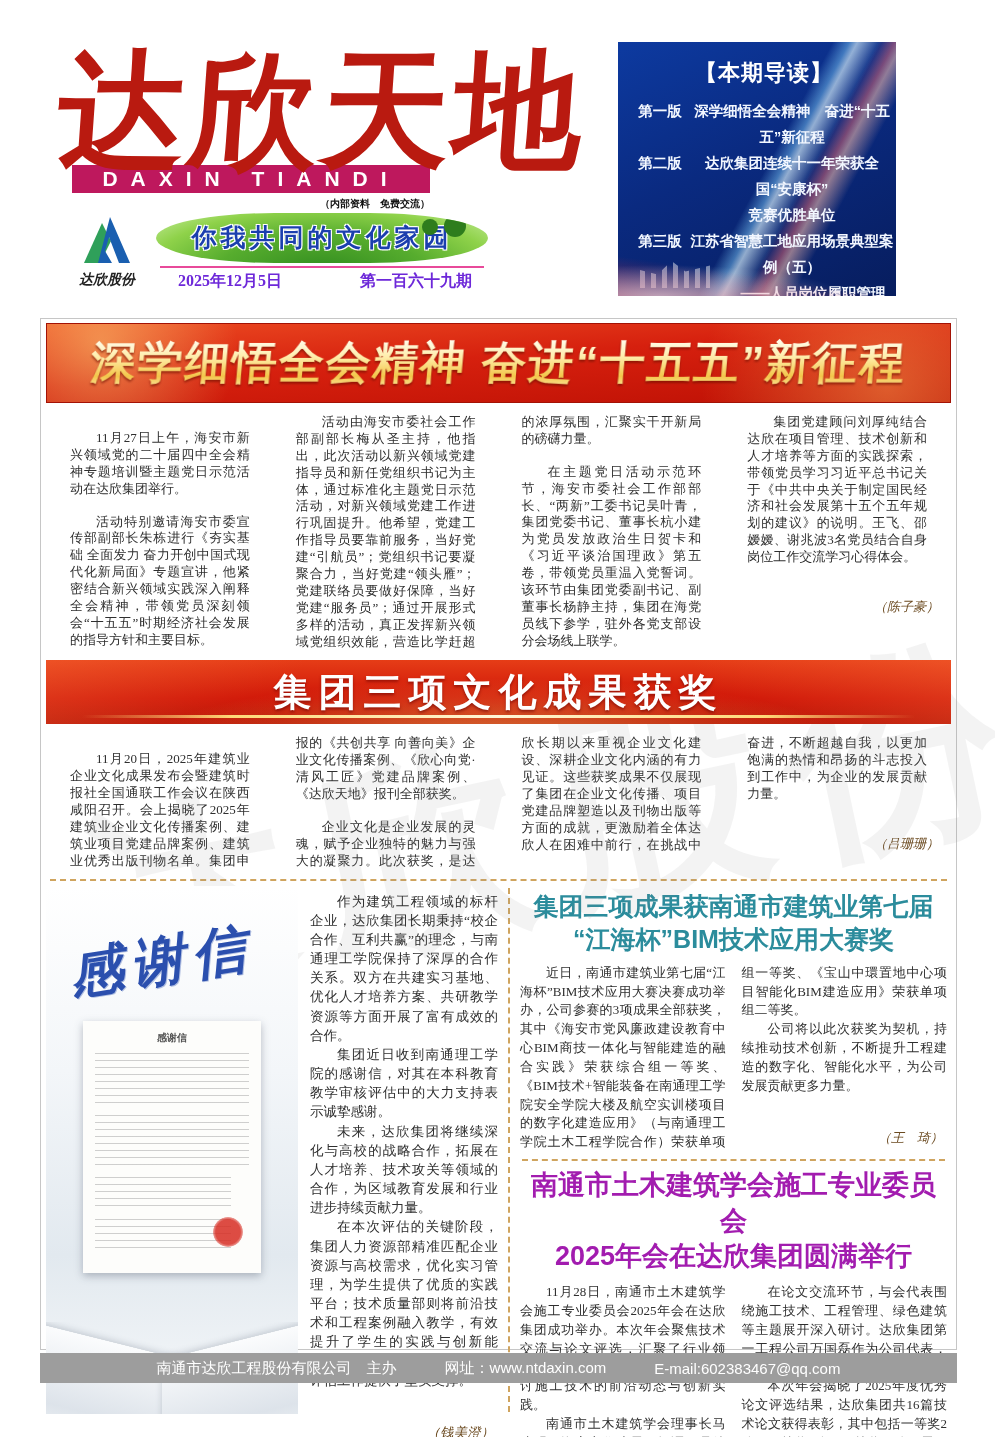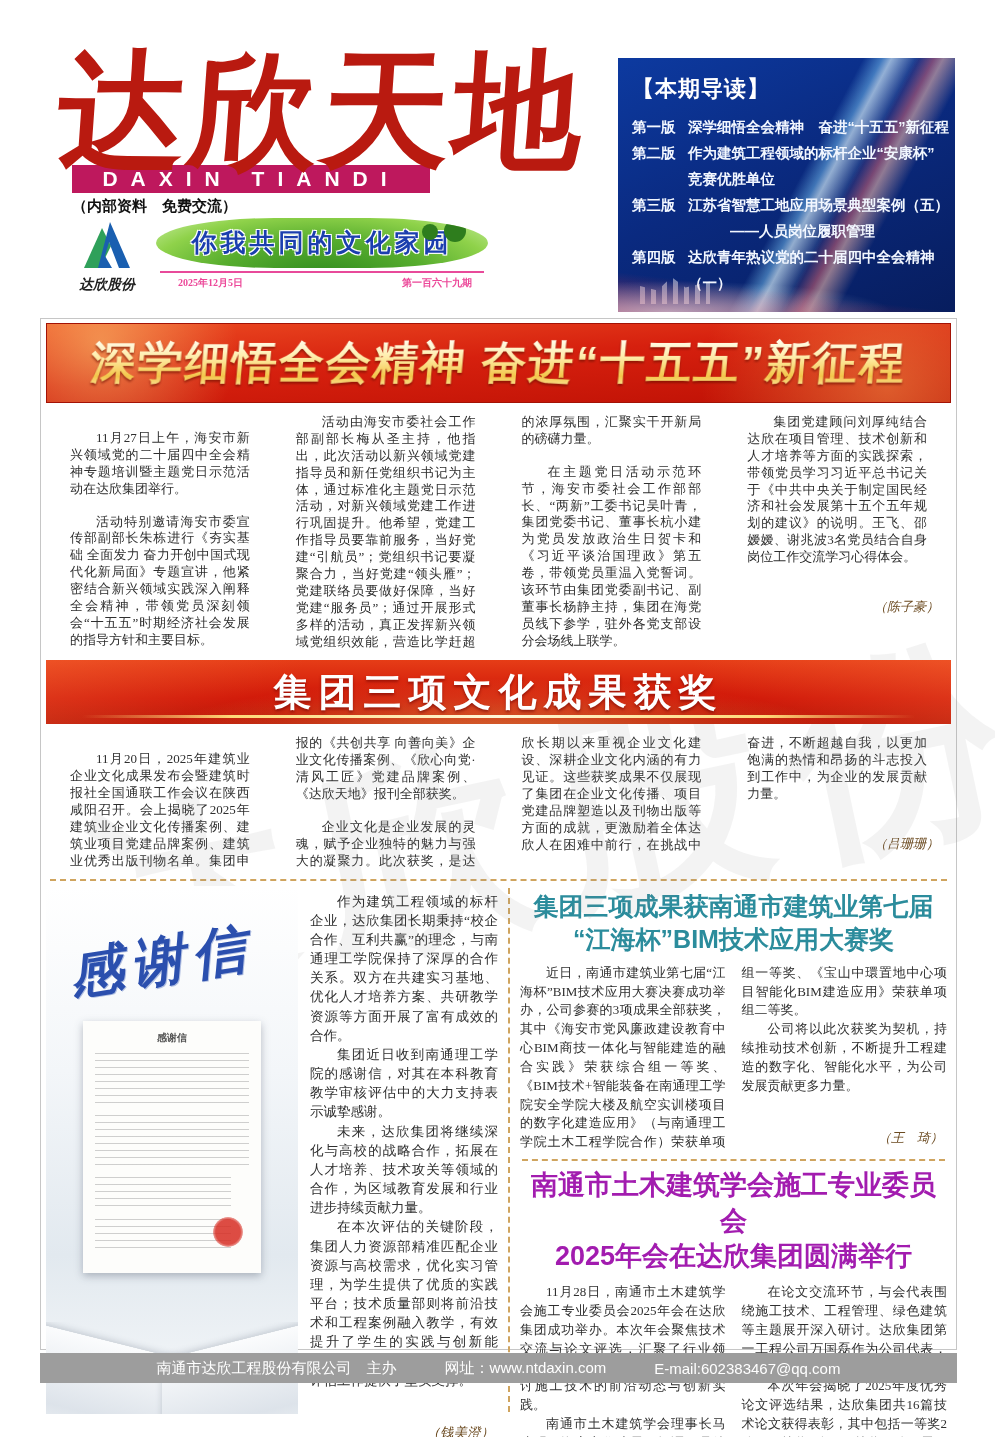--- a/index.html
+++ b/index.html
@@ -9,47 +9,47 @@
   
   .masthead{position:absolute;top:40px;left:40px;right:40px;height:276px;display:flex;}
   .mast-left{width:575px;position:relative;}
   .paper-title{font-family:"DejaVu Serif",serif;font-weight:bold;color:#b91a10;
                font-size:128px;line-height:1.1;letter-spacing:4px;margin-left:18px;
                transform:skewX(-4deg);white-space:nowrap;}
   .title-en-bar{width:358px;height:28px;background:#be185d;margin:-16px 0 0 32px;
                 display:flex;align-items:center;justify-content:center;}
   .title-en-bar span{color:#fff;font-family:"Liberation Sans",sans-serif;font-weight:bold;
                      font-size:21px;letter-spacing:13px;}
-  .mast-subtitle{width:358px;margin:4px 0 0 32px;text-align:left;font-weight:bold;
-                 font-size:15px;color:#111;}
+  .mast-subtitle{width:358px;margin:4px 0 0 32px;text-align:right;font-weight:bold;
+                 font-size:10px;color:#111;}
   .mast-bottom{display:flex;margin:2px 0 0 28px;}
   .logo{width:78px;text-align:center;}
   .logo svg{display:block;margin:0 auto;}
   .logo-text{font-size:14px;font-style:italic;font-weight:bold;color:#222;margin-top:2px;}
   .slogan-col{width:332px;margin-left:10px;}
   .slogan-banner{position:relative;height:50px;border-radius:50% / 70%;
      background:radial-gradient(ellipse at 50% 120%, #2f8a1e 0%, #57ad2e 45%, #8fd24a 75%, #c8eda0 100%);
      display:flex;align-items:center;justify-content:center;overflow:hidden;}
   .slogan-banner .tree{position:absolute;width:16px;height:16px;border-radius:50%;
      background:#2e7d1d;top:2px;}
   .slogan-banner .t1{right:22px;width:22px;height:22px;}
   .slogan-banner .t2{right:50px;top:6px;}
   .slogan-text{font-family:"Liberation Sans",sans-serif;font-weight:bold;font-size:25px;
      letter-spacing:4px;color:#1b3fae;white-space:nowrap;
      text-shadow:-1px -1px 0 #fff,1px -1px 0 #fff,-1px 1px 0 #fff,1px 1px 0 #fff;}
   .pink-line{height:2px;background:#e84a9a;margin:3px 4px 0 4px;}
   .date-row{display:flex;justify-content:space-between;padding:3px 16px 0 22px;
-            font-weight:bold;font-size:10px;color:#ec4899;}
-
-  
-  .guide-box{position:relative;width:337px;height:254px;margin:18px 0 0 3px;overflow:hidden;
+            font-weight:bold;font-size:16px;color:#6d28d9;}
+
+  
+  .guide-box{position:relative;width:278px;height:254px;margin:2px 0 0 3px;overflow:hidden;
      background:
        linear-gradient(118deg, transparent 52%, rgba(130,210,255,.45) 56%, rgba(220,245,255,.65) 58%, transparent 64%),
        linear-gradient(118deg, transparent 63%, rgba(255,110,110,.45) 67%, rgba(255,190,170,.55) 69%, transparent 75%),
-       linear-gradient(155deg,#0d3aa0 0%,#0a2a80 45%,#071d5e 100%);}
+       linear-gradient(155deg,#0d3aa0 0%,#0a2a80 45%,#071d5e 100%); text-align: center;}
   .guide-box::after{content:"";position:absolute;left:0;right:0;bottom:0;height:40px;
      background:
        radial-gradient(ellipse at 15% 100%, rgba(255,255,255,.55), transparent 55%),
        linear-gradient(to top right, rgba(225,50,70,.55), transparent 50%);}
   .guide-bars{position:absolute;left:22px;bottom:8px;width:70px;height:30px;opacity:.5;
      background:repeating-linear-gradient(90deg,rgba(255,255,255,.9) 0 5px,transparent 5px 11px);
      clip-path:polygon(0 100%,0 40%,25% 55%,45% 10%,65% 45%,100% 25%,100% 100%);}
   .guide-header{position:relative;color:#fff;font-family:"Liberation Sans",sans-serif;
      font-weight:bold;font-size:22px;padding:16px 0 10px 14px;letter-spacing:1px;}
   .guide-row{position:relative;display:grid;grid-template-columns:56px 1fr;
@@ -176,21 +176,21 @@
     </div>
 
     <div class="guide-box">
       <div class="guide-header">【本期导读】</div>
       <div class="guide-row">
         <span>第一版</span>
         <span>深学细悟全会精神　奋进“十五五”新征程</span>
       </div>
       <div class="guide-row">
         <span>第二版</span>
-        <span>作为建筑工程领域的标杆企业“安康杯”</span>
+        <span>达欣集团连续十一年荣获全国“安康杯”</span>
       </div>
       <div class="guide-row">
         <span></span>
         <span class="cont">竞赛优胜单位</span>
       </div>
       <div class="guide-row">
         <span>第三版</span>
         <span>江苏省智慧工地应用场景典型案例（五）</span>
       </div>
       <div class="guide-row">

